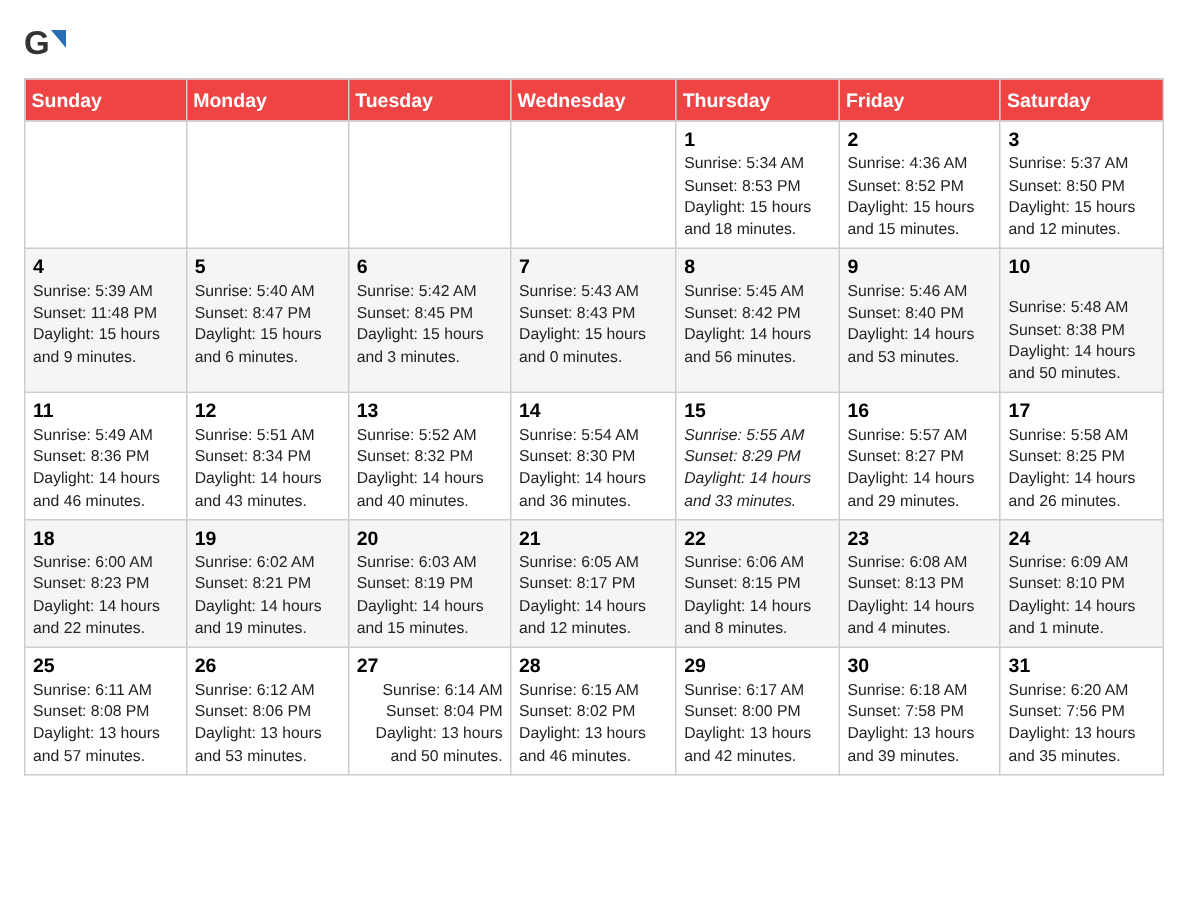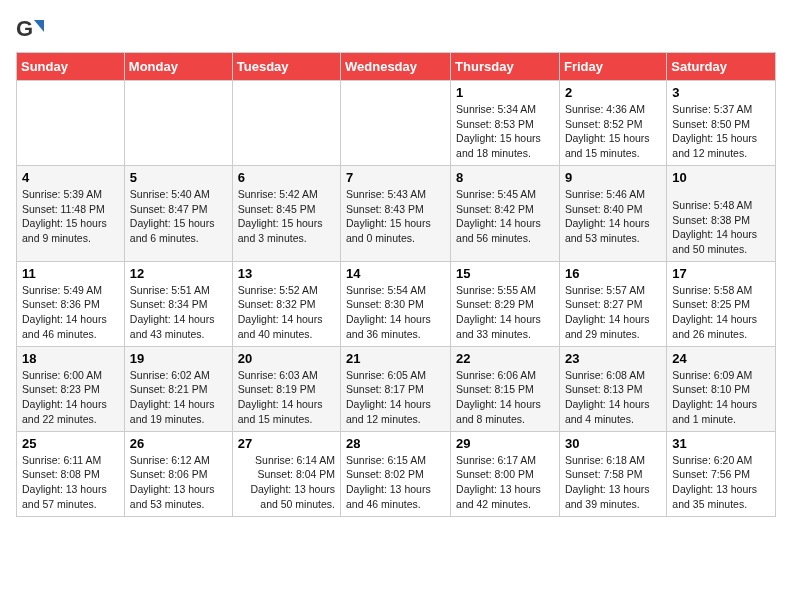--- a/index.html
+++ b/index.html
@@ -223,21 +223,21 @@
         </td>
         <td>
           <span class="day-number">14</span>
           <div class="day-info" style="white-space: pre-line;">Sunrise: 5:54 AM
 Sunset: 8:30 PM
 Daylight: 14 hours
 and 36 minutes.</div>
         </td>
         <td>
           <span class="day-number">15</span>
-          <div class="day-info" style="white-space: pre-line;">Sunrise: 5:55 AM
+          <div class="day-info" style="white-space: pre-line; font-style: italic;">Sunrise: 5:55 AM
 Sunset: 8:29 PM
 Daylight: 14 hours
 and 33 minutes.</div>
         </td>
         <td>
           <span class="day-number">16</span>
           <div class="day-info" style="white-space: pre-line;">Sunrise: 5:57 AM
 Sunset: 8:27 PM
 Daylight: 14 hours
 and 29 minutes.</div>

